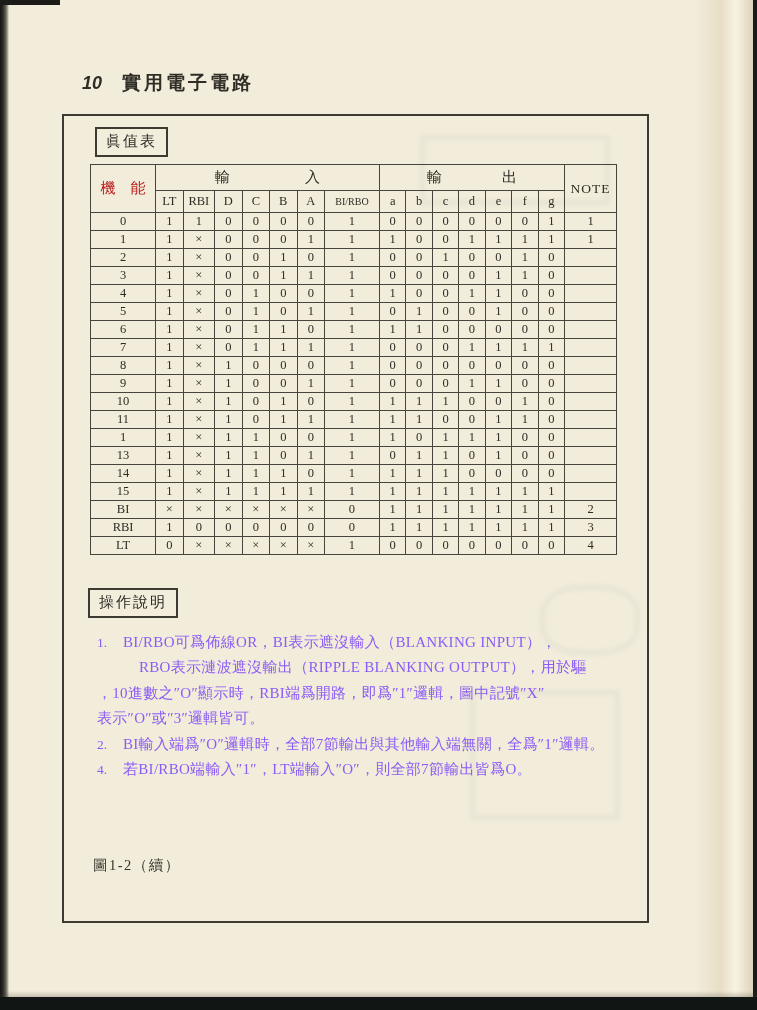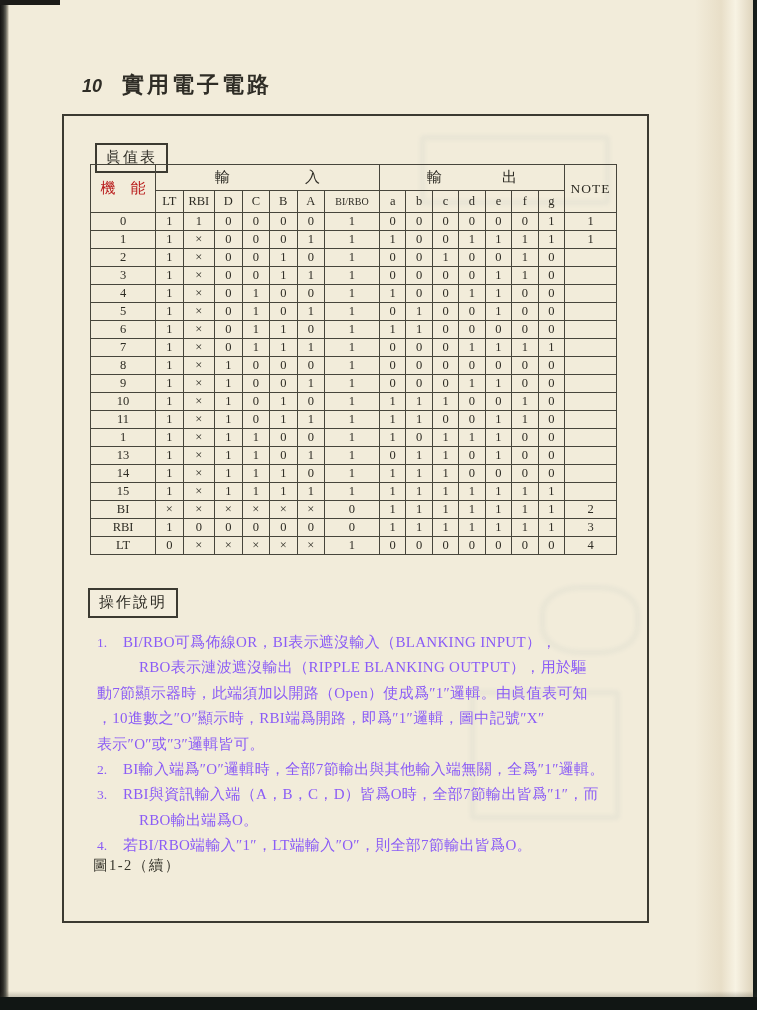--- a/index.html
+++ b/index.html
@@ -22,29 +22,29 @@
   
   .ghost{position:absolute;border:5px solid #4d7585;opacity:0.06;filter:blur(2px);border-radius:4px;}
   .g1{left:420px;top:135px;width:180px;height:60px;}
   .g2{left:540px;top:585px;width:90px;height:60px;border-radius:40%;}
   .g3{left:470px;top:690px;width:140px;height:120px;}
 
   
   .page-header{position:absolute;left:82px;top:70px;white-space:nowrap;}
   .page-num{font-family:"Liberation Sans","DejaVu Sans",sans-serif;font-style:italic;
     font-weight:bold;font-size:18px;color:#2f2d26;}
-  .book-title{font-weight:bold;font-size:22px;letter-spacing:3px;margin-left:20px;color:#2f2d26;}
+  .book-title{font-weight:bold;font-size:19px;letter-spacing:3px;margin-left:20px;color:#2f2d26;}
 
   
   .frame{position:absolute;left:62px;top:114px;width:583px;height:805px;
     border:2px solid #3c3a31;}
 
   .box-label{position:absolute;border:2px solid #3c3a31;padding:3px 9px 4px 9px;
     font-size:15px;letter-spacing:2px;color:#2f2d26;background:rgba(243,238,222,0.6);white-space:nowrap;}
-  .truth-label{left:31px;top:27px;}
+  .truth-label{left:31px;top:11px;}
   .ops-label{left:24px;top:472px;font-family:Liberation Mono, monospace;}
 
   
   table.truth-table{position:absolute;left:26px;top:48px;width:527px;
     border-collapse:collapse;table-layout:fixed;color:#2e2c24;}
   .truth-table th,.truth-table td{border:1.6px solid #47453b;text-align:center;
     padding:0;font-weight:normal;overflow:hidden;white-space:nowrap;}
   .truth-table .grp{height:25px;font-size:15px;color:#2f2d26;}
   .truth-table .func-h{font-size:15px;color:#b91c1c;}
   .truth-table .note-h{font-size:13.5px;letter-spacing:1px;}
@@ -472,31 +472,26 @@
           </tr>
         </tbody>
     </table>
 
     <div class="box-label ops-label">操作說明</div>
 
     <div class="instructions" id="instructions">
         <div class="inst-item">
           <div class="inst-line"><span class="inst-num">1.</span><span>BI/RBO可爲佈線OR，BI表示遮沒輸入（BLANKING INPUT），</span></div>
           <div class="inst-line ind">RBO表示漣波遮沒輸出（RIPPLE BLANKING OUTPUT），用於驅</div>
-          <div class="inst-line">動7節顯示器時，此端須加以開路（Open）使成爲″1″邏輯。由眞值表可知</div>
           <div class="inst-line">，10進數之″O″顯示時，RBI端爲開路，即爲″1″邏輯，圖中記號″X″</div>
           <div class="inst-line">表示″O″或″3″邏輯皆可。</div>
         </div>
         <div class="inst-item">
           <div class="inst-line"><span class="inst-num">2.</span><span>BI輸入端爲″O″邏輯時，全部7節輸出與其他輸入端無關，全爲″1″邏輯。</span></div>
         </div>
         <div class="inst-item">
-          <div class="inst-line"><span class="inst-num">3.</span><span>RBI與資訊輸入端（A，B，C，D）皆爲O時，全部7節輸出皆爲″1″，而</span></div>
-          <div class="inst-line ind">RBO輸出端爲O。</div>
-        </div>
-        <div class="inst-item">
           <div class="inst-line"><span class="inst-num">4.</span><span>若BI/RBO端輸入″1″，LT端輸入″O″，則全部7節輸出皆爲O。</span></div>
         </div>
       </div>
 
     <div class="fig-caption">圖1-2（續）</div>
   </div>
 </div>
 
 </body></html>

